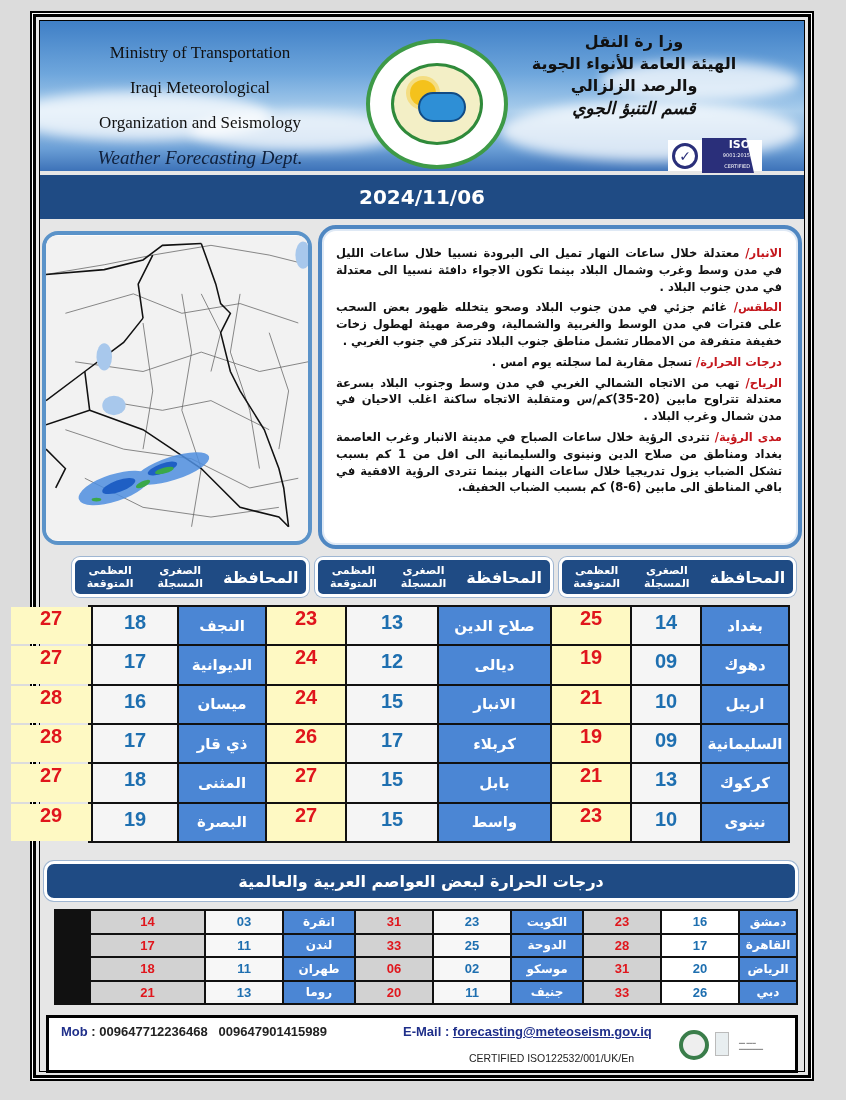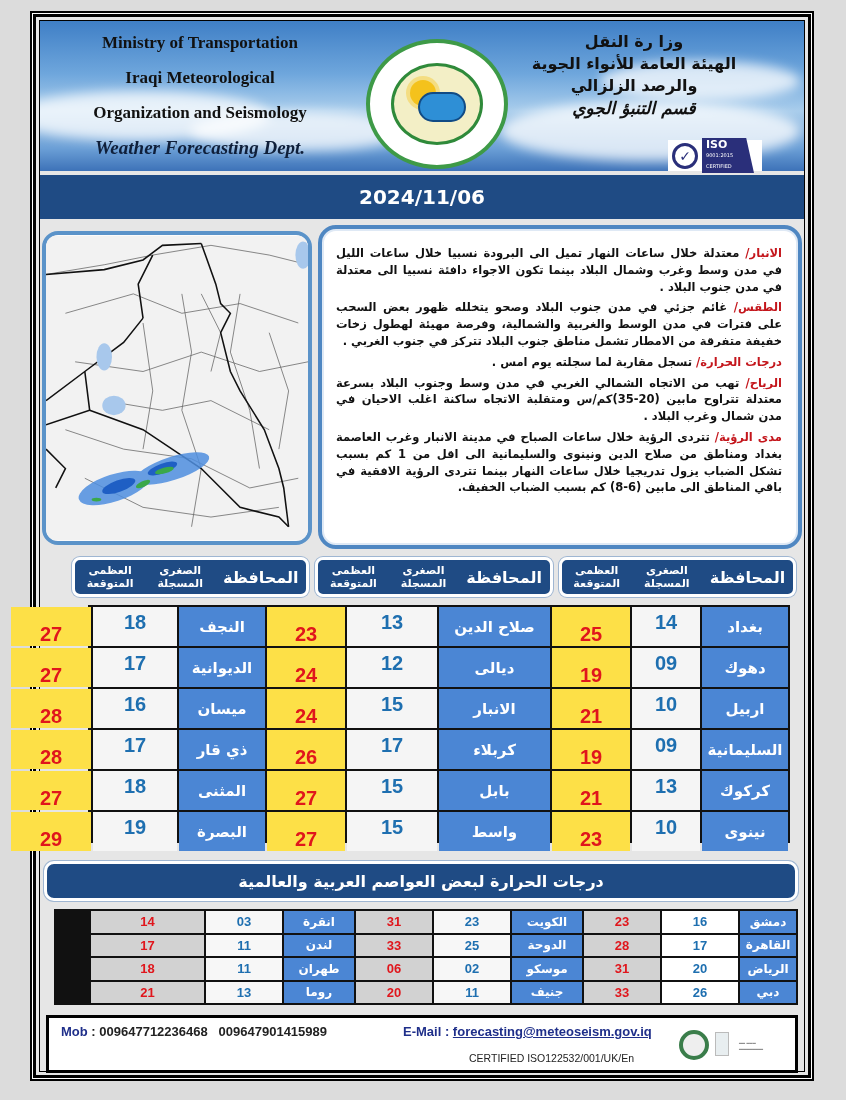--- a/index.html
+++ b/index.html
@@ -18,22 +18,22 @@
   }
 
   
   .header {
     position: absolute; left: 4px; top: 4px; width: 764px; height: 150px;
     background: linear-gradient(180deg, #3f7fc6 0%, #6ea6dc 35%, #a9cdec 60%, #6b9fd6 85%, #3d72b8 100%);
     overflow: hidden;
   }
   .cloud { position: absolute; background: rgba(255,255,255,0.75); border-radius: 50%; filter: blur(6px); }
   .hdr-en {
-    position: absolute; left: 30px; top: 4px; width: 260px; text-align: center;
-    font-family: "Liberation Serif", serif; font-weight: bold; color: #111;
+    position: absolute; left: 30px; top: 14px; width: 260px; text-align: center;
+    font-family: "Liberation Serif", serif; font-weight: normal; color: #111;
   }
   .hdr-en div { font-size: 17px; line-height: 35px; }
   .hdr-en .dept { font-style: italic; font-size: 19px; color: #0f1f3a; }
   .hdr-ar {
     position: absolute; right: 60px; top: 10px; width: 220px; text-align: center;
     direction: rtl; font-weight: bold; color: #111;
   }
   .hdr-ar div { font-size: 16px; line-height: 22px; }
   .hdr-ar .italic { font-style: italic; font-size: 17px; }
   .logo {
@@ -46,21 +46,21 @@
     border: 3px solid #2f8a3a; display: flex; align-items: center; justify-content: center;
     position: relative;
   }
   .logo-sun { position: absolute; left: 16px; top: 14px; width: 26px; height: 26px; border-radius: 50%; background: #f4c21c; box-shadow: 0 0 0 4px rgba(244,194,28,0.4); }
   .logo-cloud { position: absolute; left: 24px; top: 26px; width: 48px; height: 30px; background: #2e8fd6; border-radius: 16px; border: 2px solid #114b85; }
   .iso-badge {
     position: absolute; right: 46px; top: 123px; width: 94px; height: 31px;
     background: #fff; display: flex; align-items: center; padding: 2px 4px; gap: 4px;
   }
   .iso-circle { width: 26px; height: 26px; border-radius: 50%; border: 3px solid #2a2f7a; color: #2a2f7a; font-size: 14px; display: flex; align-items: center; justify-content: center; font-weight: bold; }
-  .iso-text { background: #2a2f7a; color: #fff; font-size: 11px; font-weight: bold; text-align: left; padding: 1px 4px; line-height: 11px; clip-path: polygon(0 0, 85% 0, 100% 100%, 0 100%); width: 52px; }
+  .iso-text { background: #2a2f7a; color: #fff; font-size: 11px; font-weight: bold; text-align: right; padding: 1px 4px; line-height: 11px; clip-path: polygon(0 0, 85% 0, 100% 100%, 0 100%); width: 52px; }
   .iso-text small { display: block; font-size: 5px; font-weight: normal; }
 
   
   .title-bar {
     position: absolute; left: 4px; top: 158px; width: 764px; height: 44px;
     background: #1f4b84; color: #fff; direction: rtl;
     display: flex; align-items: center; justify-content: center; gap: 14px;
     font-weight: bold; font-size: 20px;
   }
 
@@ -93,21 +93,21 @@
 
   .prov-table {
     position: absolute; left: 52px; top: 588px; width: 702px; height: 238px;
     border: 2px solid #111; background: #111;
     display: grid; grid-template-columns: repeat(9, auto); gap: 2px;
     direction: rtl;
   }
   .pc { display: flex; align-items: center; justify-content: center; font-weight: bold; }
   .pc.name { background: #4b86d4; color: #fff; font-size: 15px; }
   .pc.min { background: #f5f5f5; color: #1e6fb0; font-size: 20px; align-items: flex-start; padding-top: 4px; font-family: "Liberation Sans", sans-serif; }
-  .pc.max { background: #fde047; color: #e0161c; font-size: 20px; align-items: flex-start; padding-top: 16px; font-family: "Liberation Sans", sans-serif; }
+  .pc.max { background: #fef9c3; color: #e0161c; font-size: 20px; align-items: flex-start; padding-top: 0; font-family: "Liberation Sans", sans-serif; }
 
   
   .world-title {
     position: absolute; left: 8px; top: 844px; width: 754px; height: 40px;
     background: #1f4b84; color: #fff; border-radius: 10px; border: 3px solid #fff;
     box-shadow: 0 0 0 1px #9fb6d2;
     display: flex; align-items: center; justify-content: center; direction: rtl;
     font-weight: bold; font-size: 16px;
   }
 

